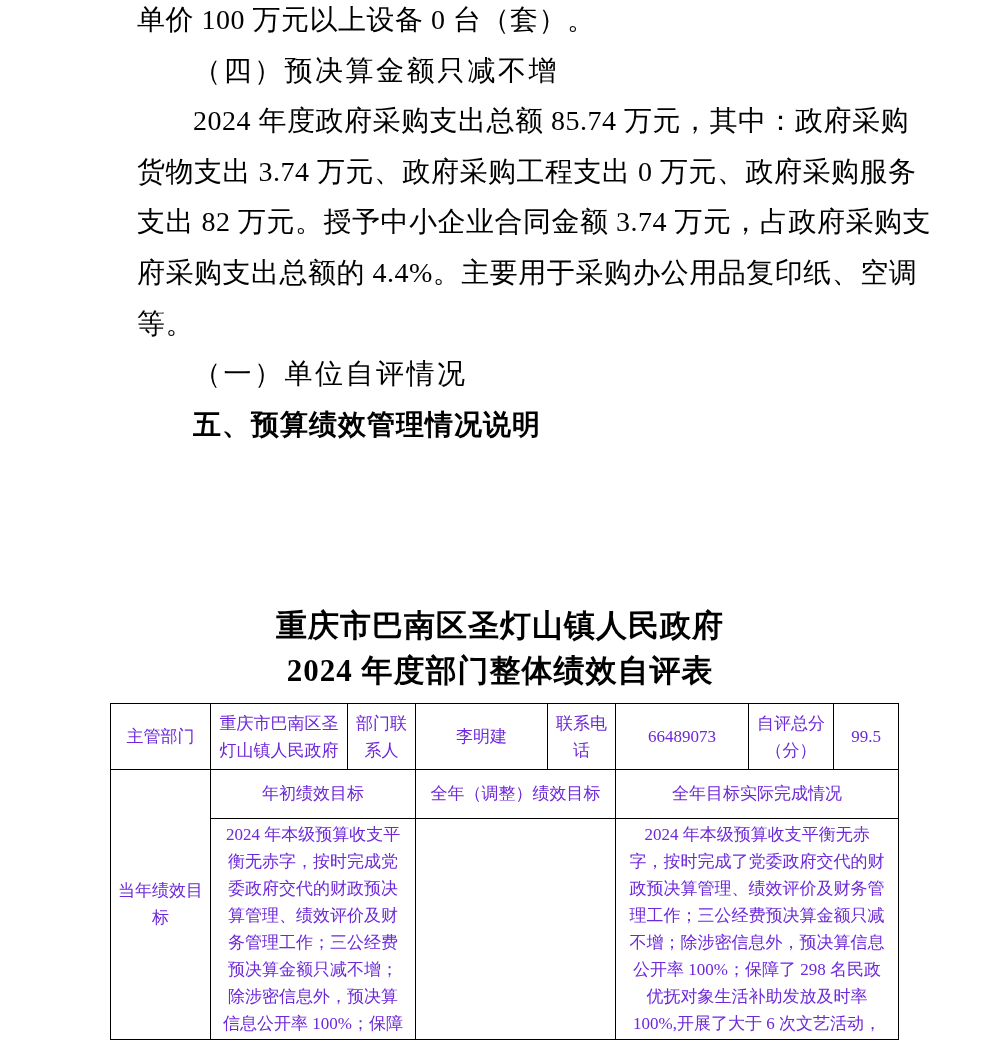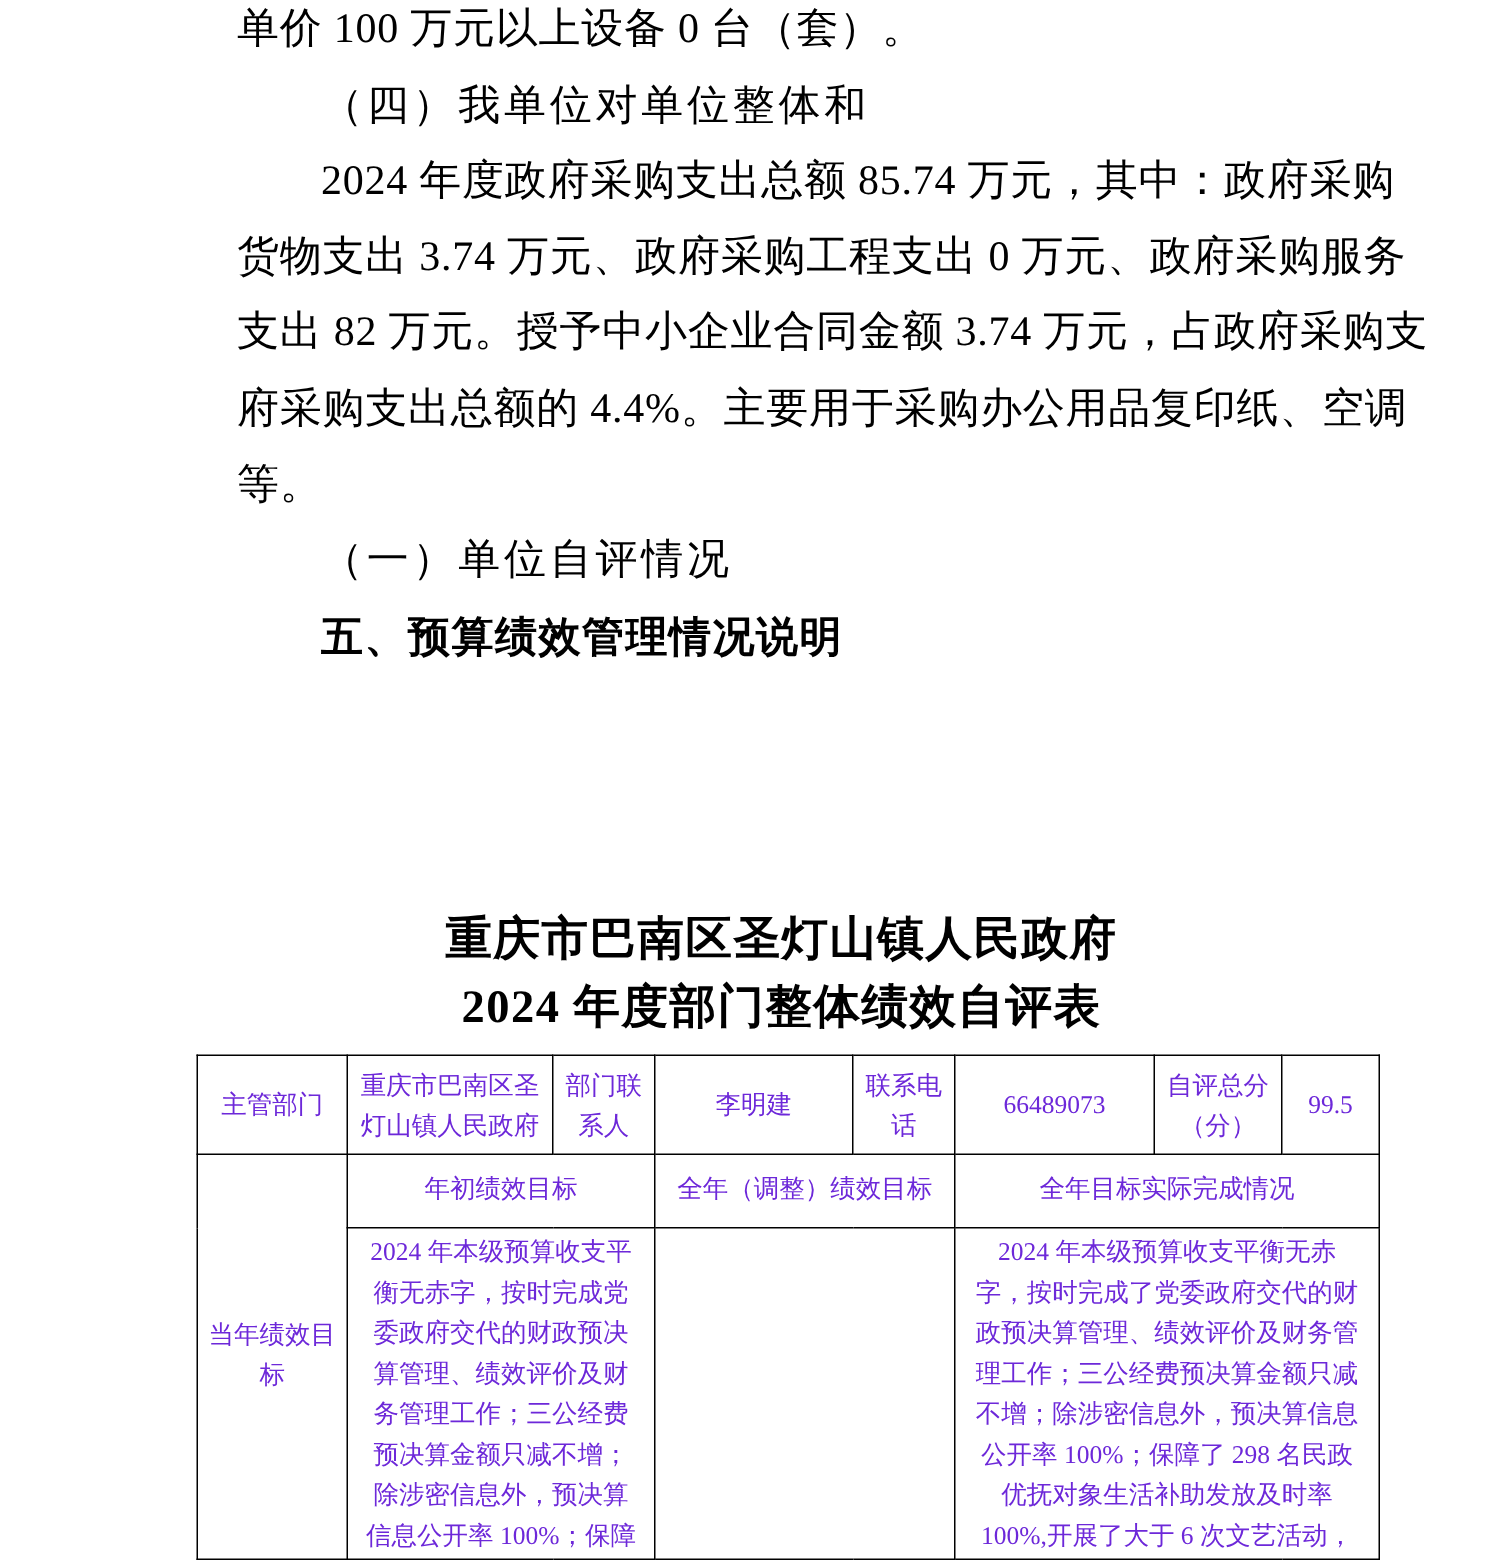--- a/index.html
+++ b/index.html
@@ -5,21 +5,20 @@
   * { margin: 0; padding: 0; box-sizing: border-box; }
   html, body { background: #ffffff; }
   .page {
     position: relative;
     width: 979px;
     height: 1044px;
     background: #ffffff;
     overflow: hidden;
     font-family: "Liberation Serif", serif;
     color: #000000;
-    margin-left: 21px;
   }
   
   .body-text {
     position: absolute;
     top: -5px;
     left: 137px;
     width: 800px;
   }
   .line {
     font-size: 28px;
@@ -83,21 +82,21 @@
   }
   td.rowlabel { line-height: 28px; }
 </style>
 </head>
 <body>
 
 <div class="page">
 
   <div class="body-text">
     <div class="line">单价 100 万元以上设备 0 台（套）。</div>
-    <div class="line indent kai">（四）我单位对单位整体和</div>
+    <div class="line indent kai">（四）预决算金额只减不增</div>
     <div class="line indent">2024 年度政府采购支出总额 85.74 万元，其中：政府采购</div>
     <div class="line">货物支出 3.74 万元、政府采购工程支出 0 万元、政府采购服务</div>
     <div class="line">支出 82 万元。授予中小企业合同金额 3.74 万元，占政府采购支</div>
     <div class="line">府采购支出总额的 4.4%。主要用于采购办公用品复印纸、空调</div>
     <div class="line">等。</div>
     <div class="line indent kai">（一）单位自评情况</div>
     <div class="line indent hei">五、预算绩效管理情况说明</div>
   </div>
 
   <div class="table-title">

